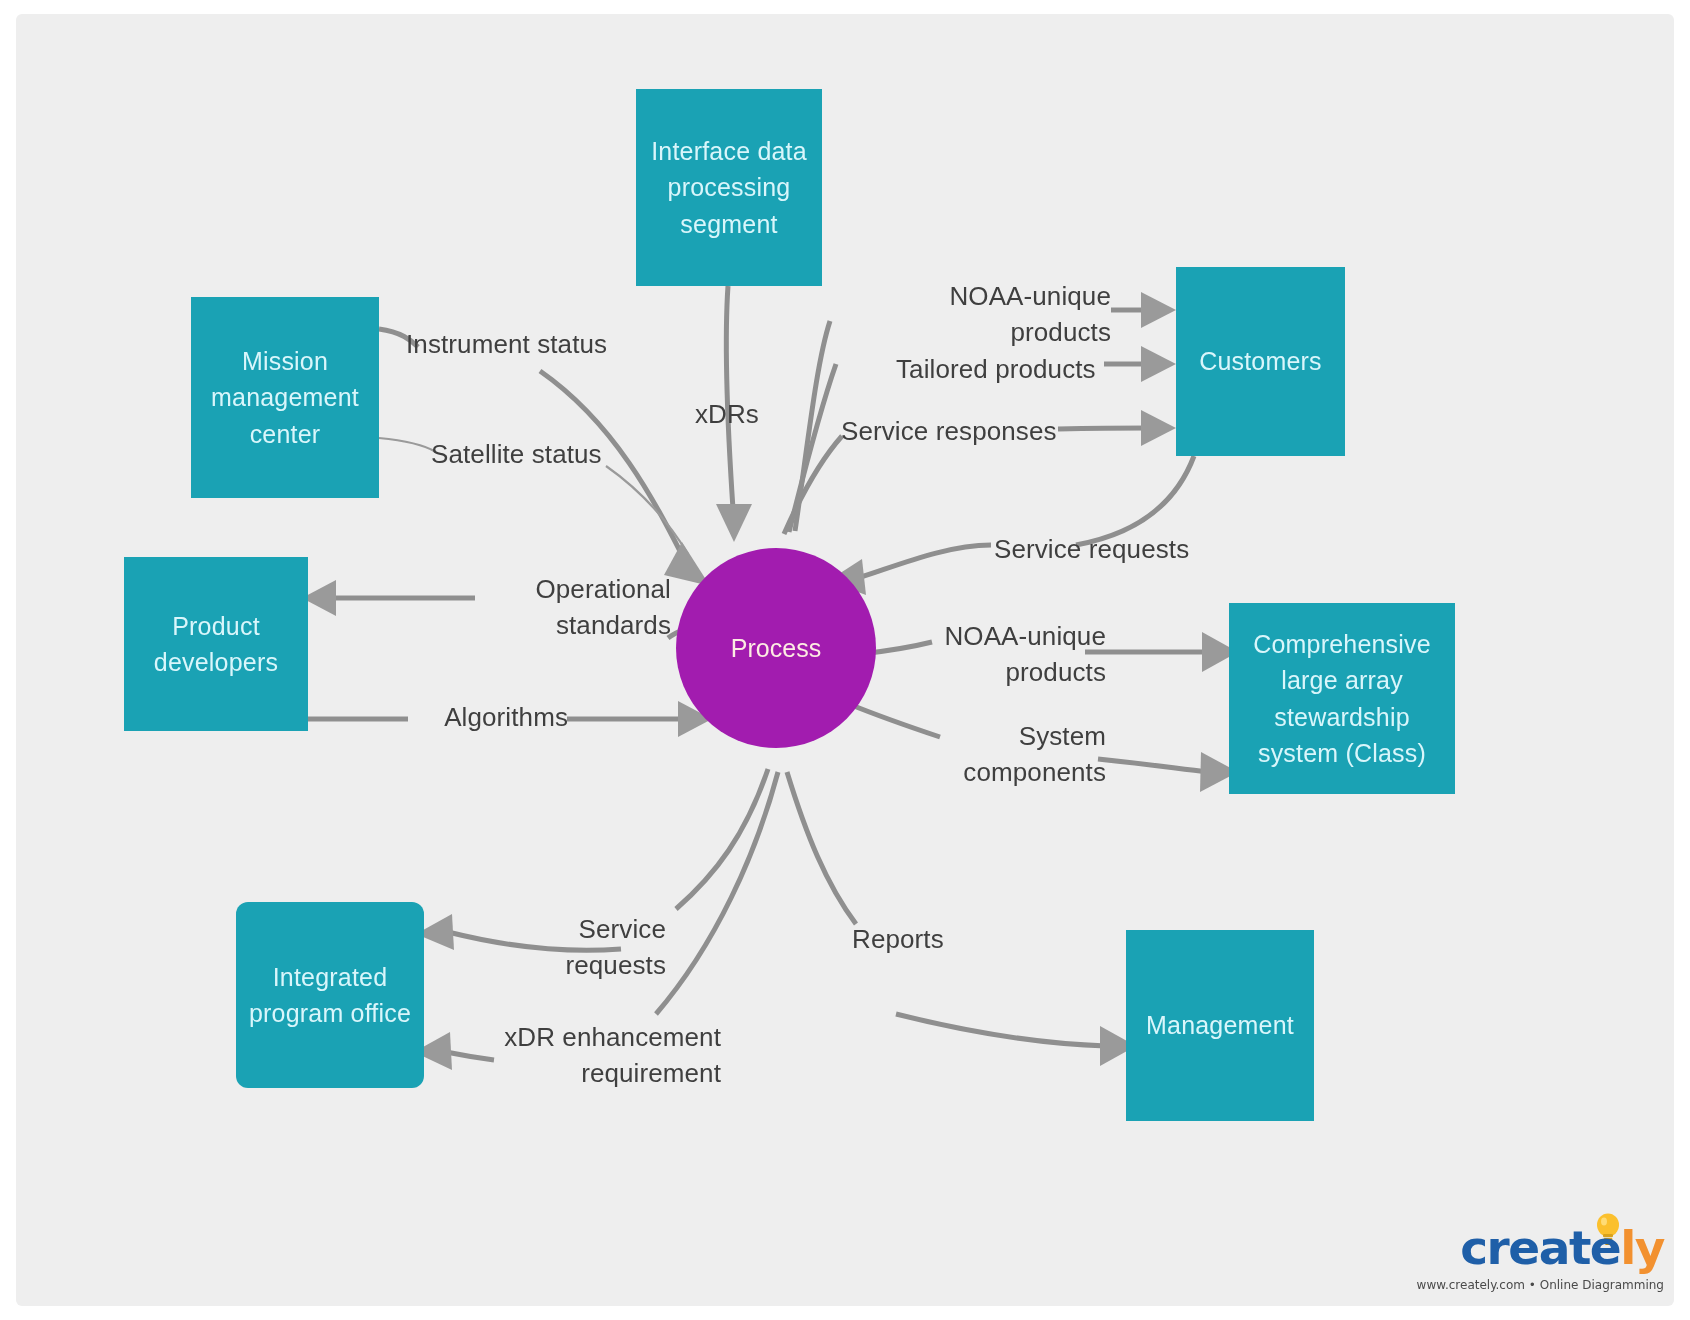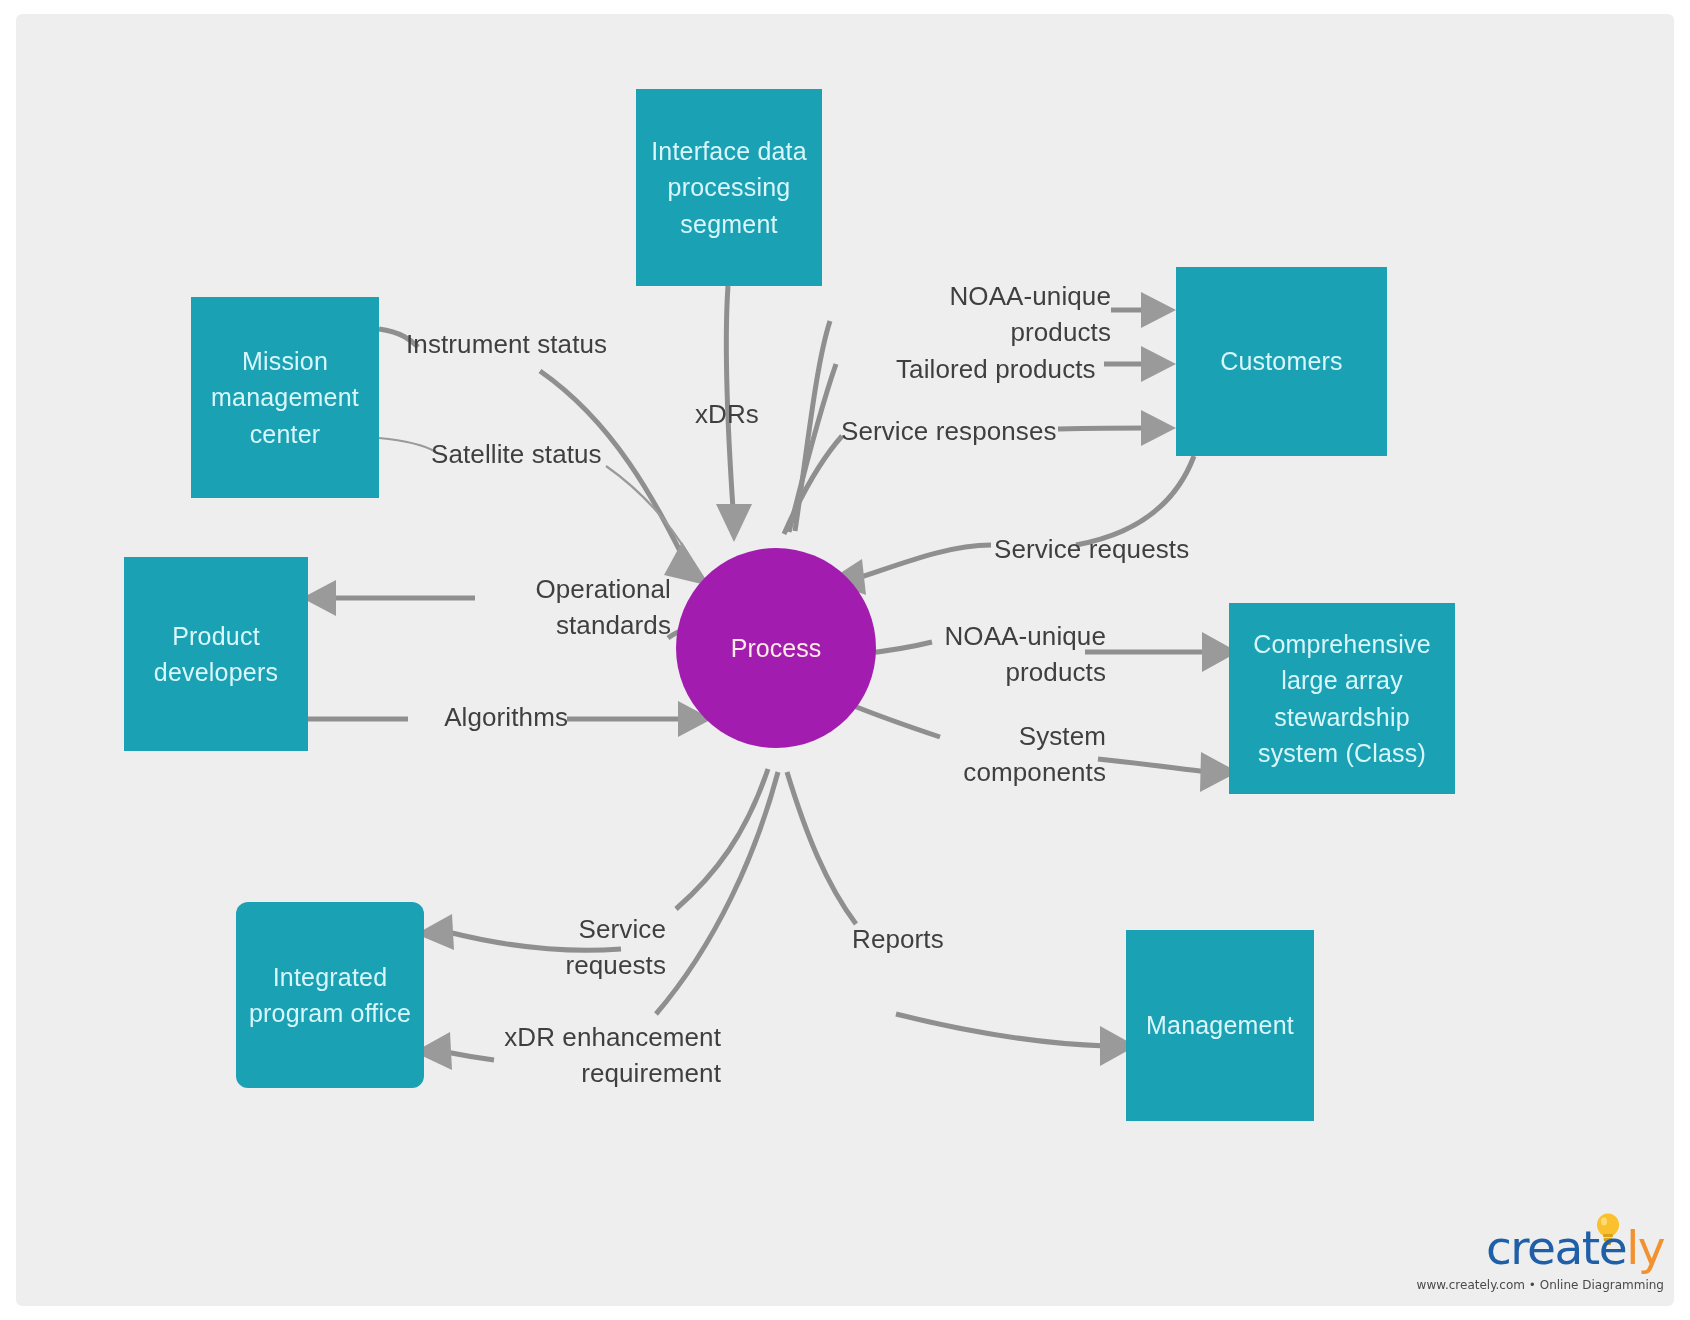--- a/index.html
+++ b/index.html
@@ -80,21 +80,21 @@
     bottom: 4px;
     width: 300px;
     height: 78px;
   }
   #wm-logo {
     position: absolute;
     right: 4px;
     top: 0;
     font-size: 47px;
     font-family: "DejaVu Sans", sans-serif;
-    font-weight: normal;
+    font-weight: bold;
     letter-spacing: -1.5px;
     line-height: 1;
   }
   #wm-logo .blue { color: #1F5FA8; }
   #wm-logo .orange { color: #F29130; }
   #wm-sub {
     position: absolute;
     right: 4px;
     bottom: 10px;
     font-size: 12px;
@@ -207,25 +207,25 @@
 processing
 segment</span>
   </div>
 
   <div class="node" style="left:175px; top:283px; width:188px; height:201px;">
     <span>Mission
 management
 center</span>
   </div>
 
-  <div class="node" style="left:1160px; top:253px; width:211px; height:189px;">
+  <div class="node" style="left:1160px; top:253px; width:169px; height:189px;">
     <span>Customers</span>
   </div>
 
-  <div class="node" style="left:108px; top:543px; width:184px; height:194px;">
+  <div class="node" style="left:108px; top:543px; width:184px; height:174px;">
     <span>Product
 developers</span>
   </div>
 
   <div class="node" style="left:1213px; top:589px; width:226px; height:191px;">
     <span>Comprehensive
 large array
 stewardship
 system
 (Class)</span>

